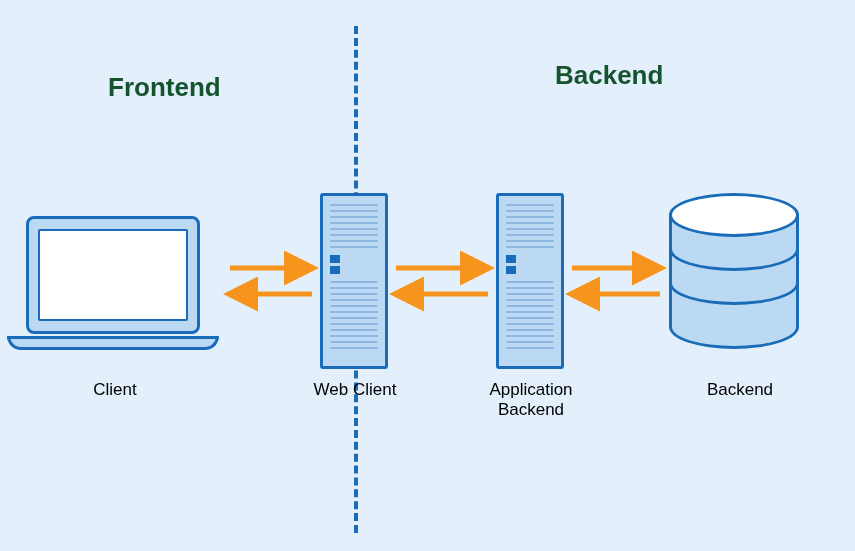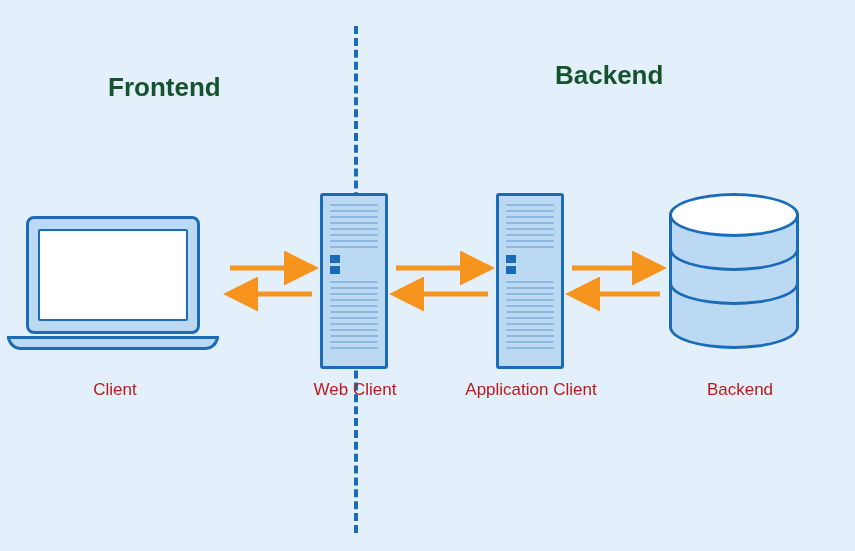--- a/index.html
+++ b/index.html
@@ -10,21 +10,21 @@
     position:relative;overflow:hidden;
   }
   .section-title{
     position:absolute;
     font-size:26px;font-weight:700;
     color:#14532d;
   }
   .node-label{
     position:absolute;
     font-size:17px;
-    color:#b91c1c;
+    color:#000000;
     text-align:center;
   }
   
   .divider{
     position:absolute;
     top:26px;bottom:18px;
     left:354px;
     border-left:4px dashed #1a6bb8;
   }
   
@@ -145,21 +145,21 @@
   <div class="srv-line"></div>
     <div class="srv-line"></div>
     <div class="srv-line"></div>
   <div class="srv-line"></div>
     <div class="srv-line"></div>
     <div class="srv-line"></div>
   <div class="srv-line"></div>
     <div class="srv-line"></div>
     <div class="srv-line"></div>
 </div>
-<div class="node-label" style="left:454px;top:380px;width:154px">Application Client</div>
+<div class="node-label" style="left:454px;top:380px;width:154px">Application Backend</div>
 
 <div class="database">
   <div class="db-top"></div>
   <div class="db-segment s1"></div>
   <div class="db-segment s2"></div>
   <div class="db-segment s3"></div>
 </div>
 <div class="node-label" style="left:690px;top:380px;width:100px">Backend</div>
 
 <svg class="arrows">

